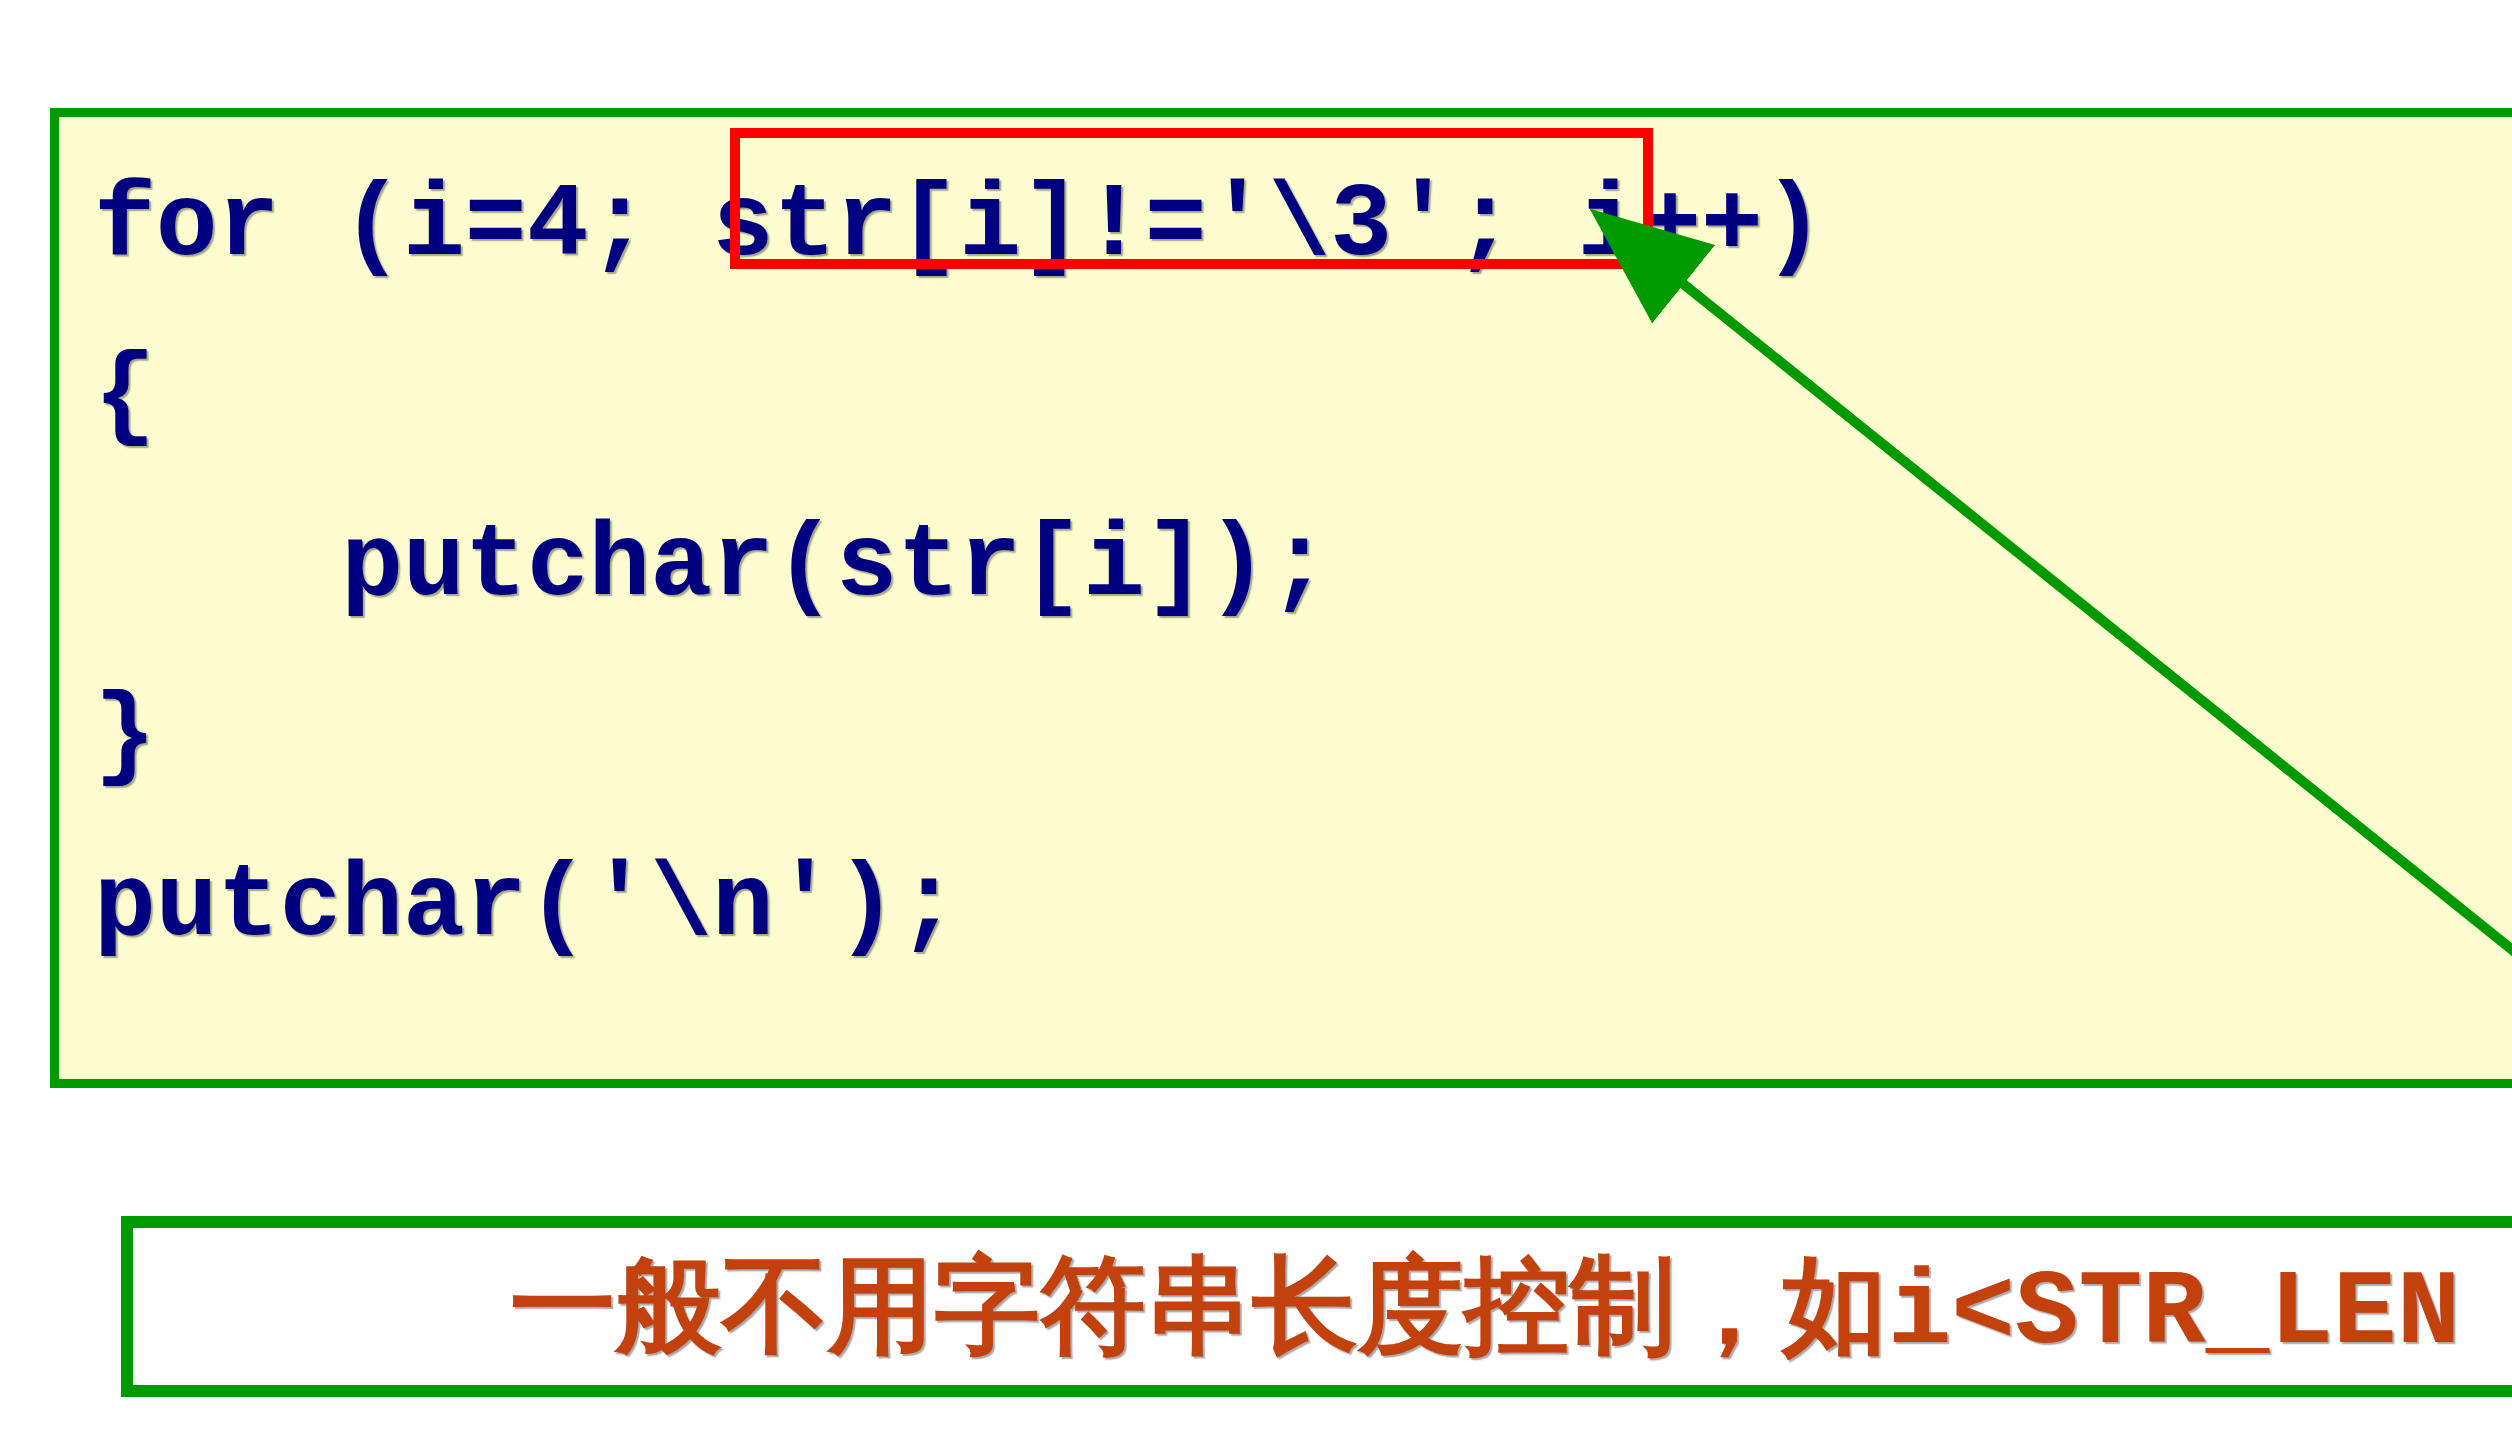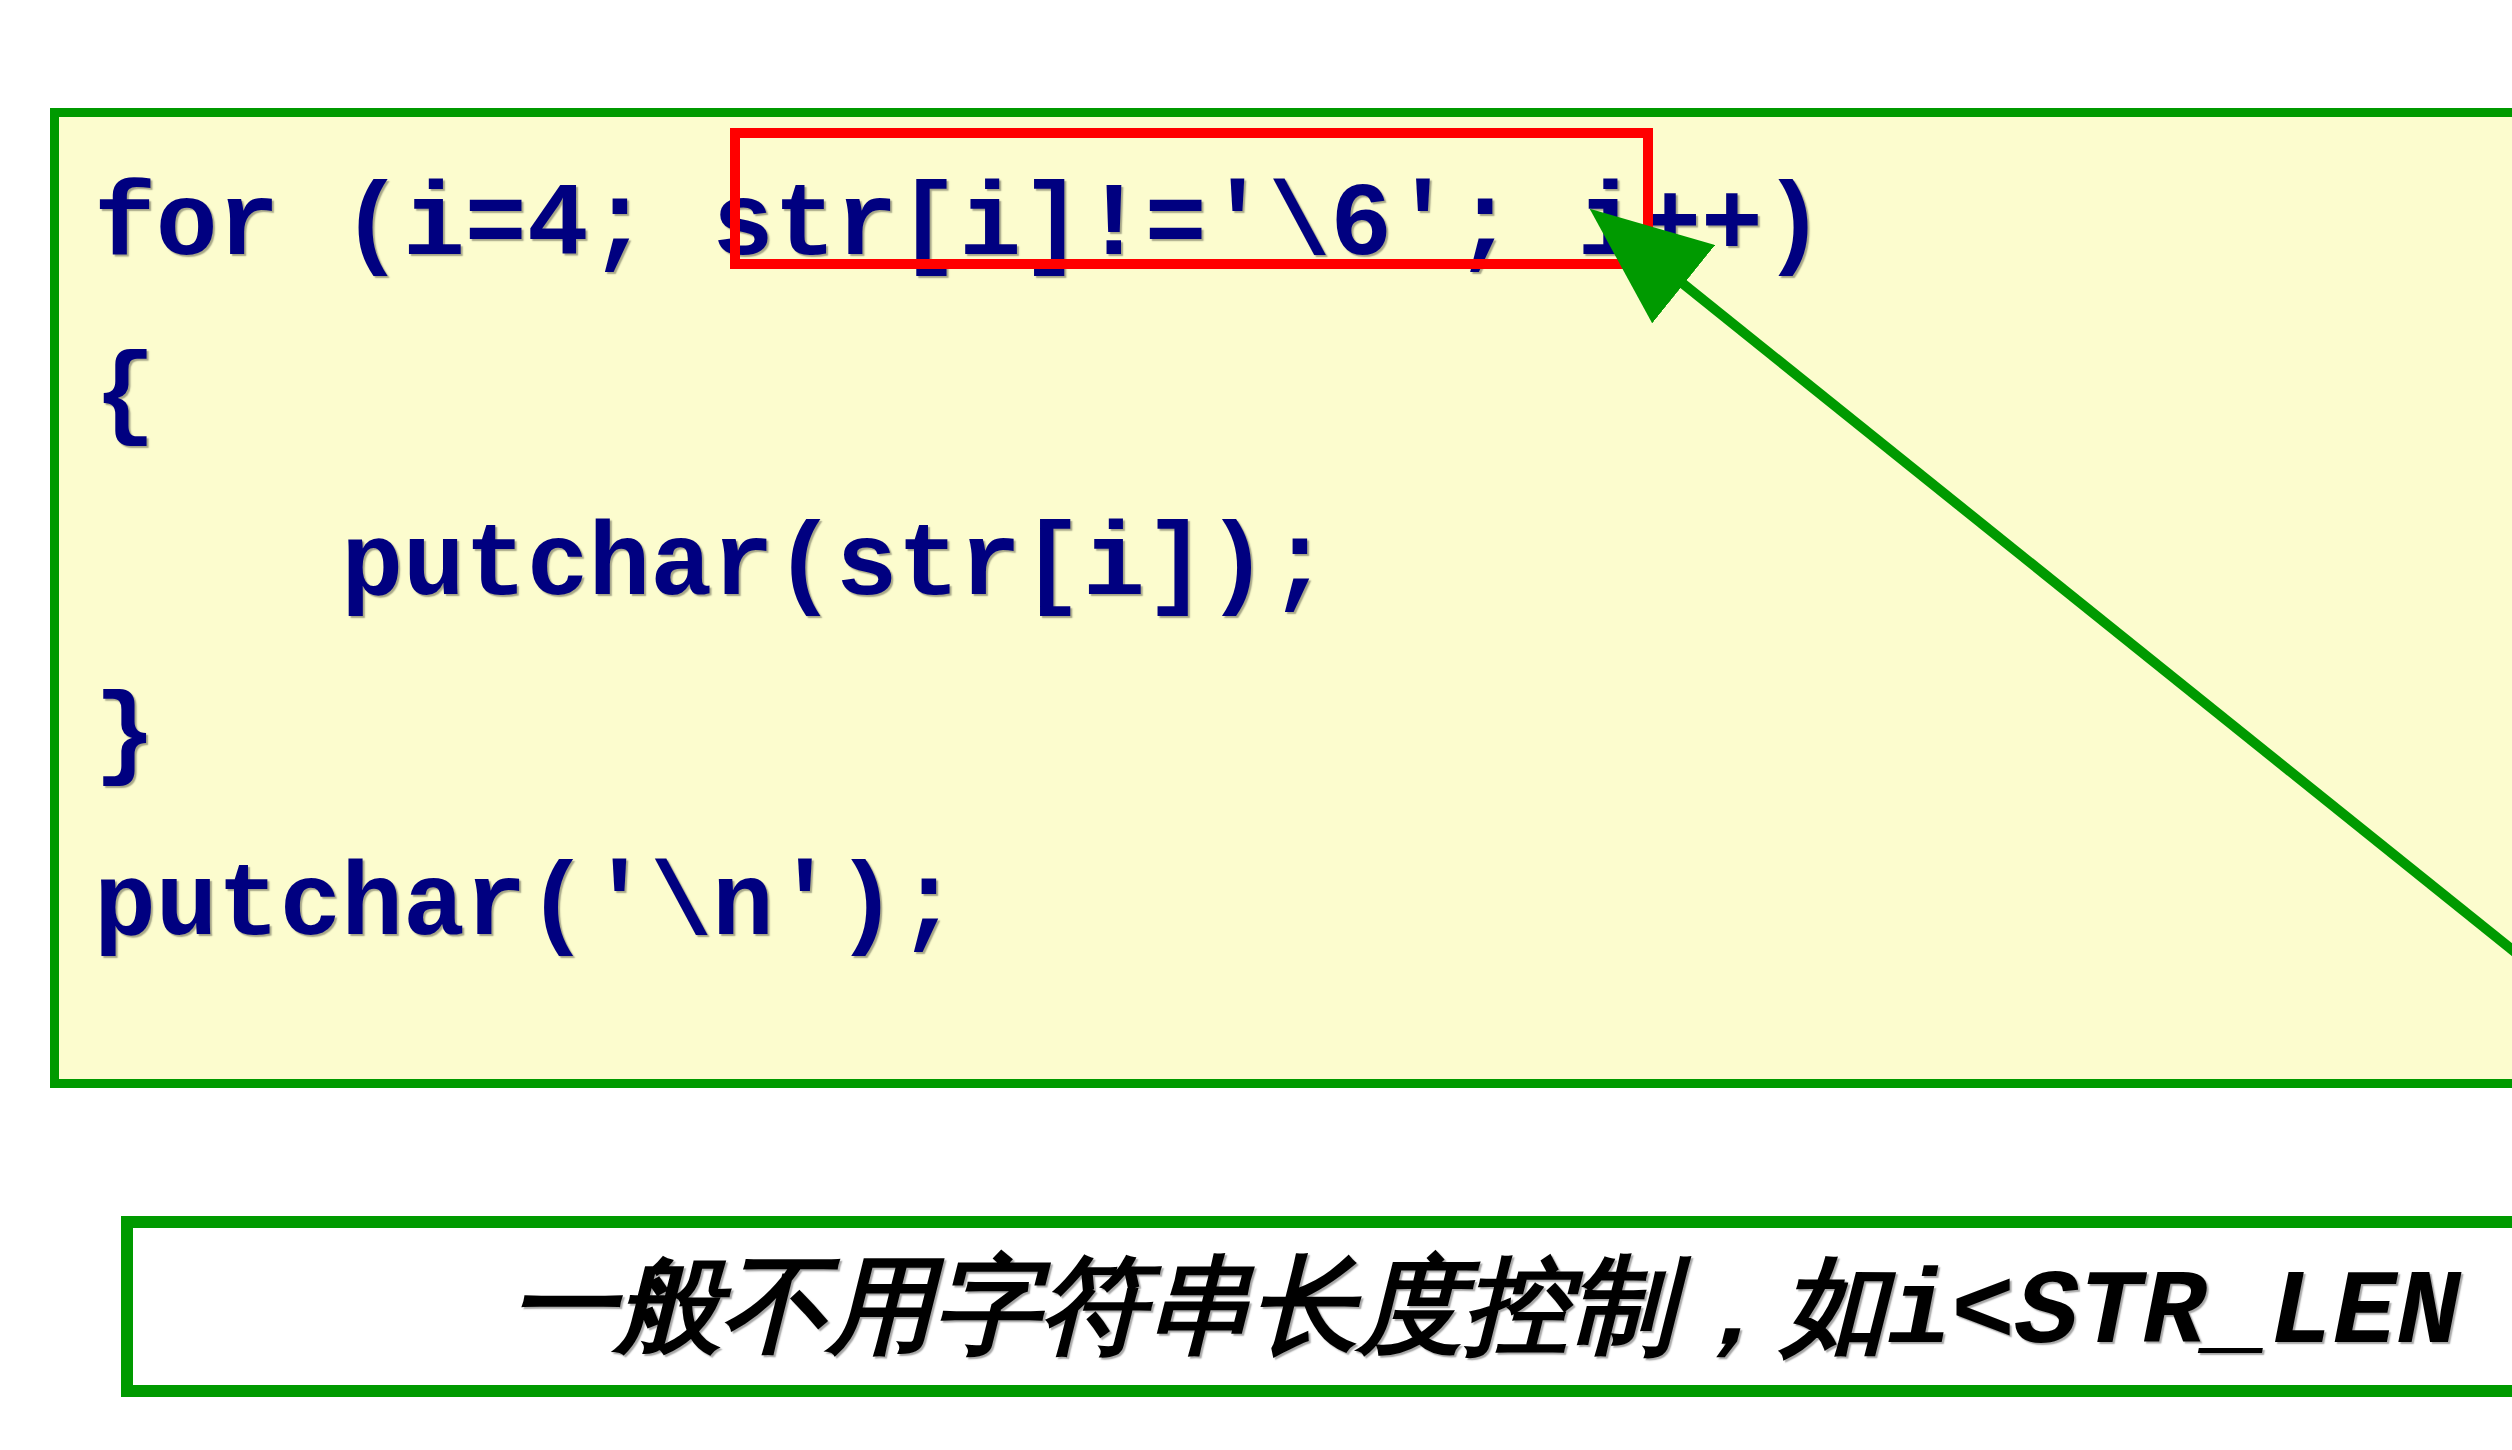--- a/index.html
+++ b/index.html
@@ -48,42 +48,41 @@
       background: #ffffff;
       border: 12px solid #009a00;
       display: flex;
       align-items: center;
       justify-content: center;
     }
     .annotation-text {
       font-family: "SimHei", "Microsoft YaHei", sans-serif;
       font-size: 106px;
       font-weight: bold;
-      color: #000000;
+      color: #c2410c;
       white-space: pre;
       text-shadow: 2px 2px 1.5px rgba(0,0,0,0.35);
-      font-style: italic;
     }
     .annotation-text .mono {
       font-family: "Courier New", monospace;
     }
     .arrow-svg {
       position: absolute;
       left: 0;
       top: 0;
       width: 2926px;
       height: 1451px;
       pointer-events: none;
     }
   </style>
 </head>
 <body>
 
 <div class="code-box">
-  <div class="code-line"><span>for (i=4; </span><span>str[i]!='\6'</span><span>; i++)</span></div>
+  <div class="code-line"><span>for (i=4; </span><span>str[i]!='\3'</span><span>; i++)</span></div>
   <div class="code-line">{</div>
   <div class="code-line">    putchar(str[i]);</div>
   <div class="code-line">}</div>
   <div class="code-line">putchar('\n');</div>
 </div>
 
 <div class="highlight-box"></div>
 
 <svg class="arrow-svg" viewBox="0 0 5824 2887" width="2926" height="1451">
   <defs>

